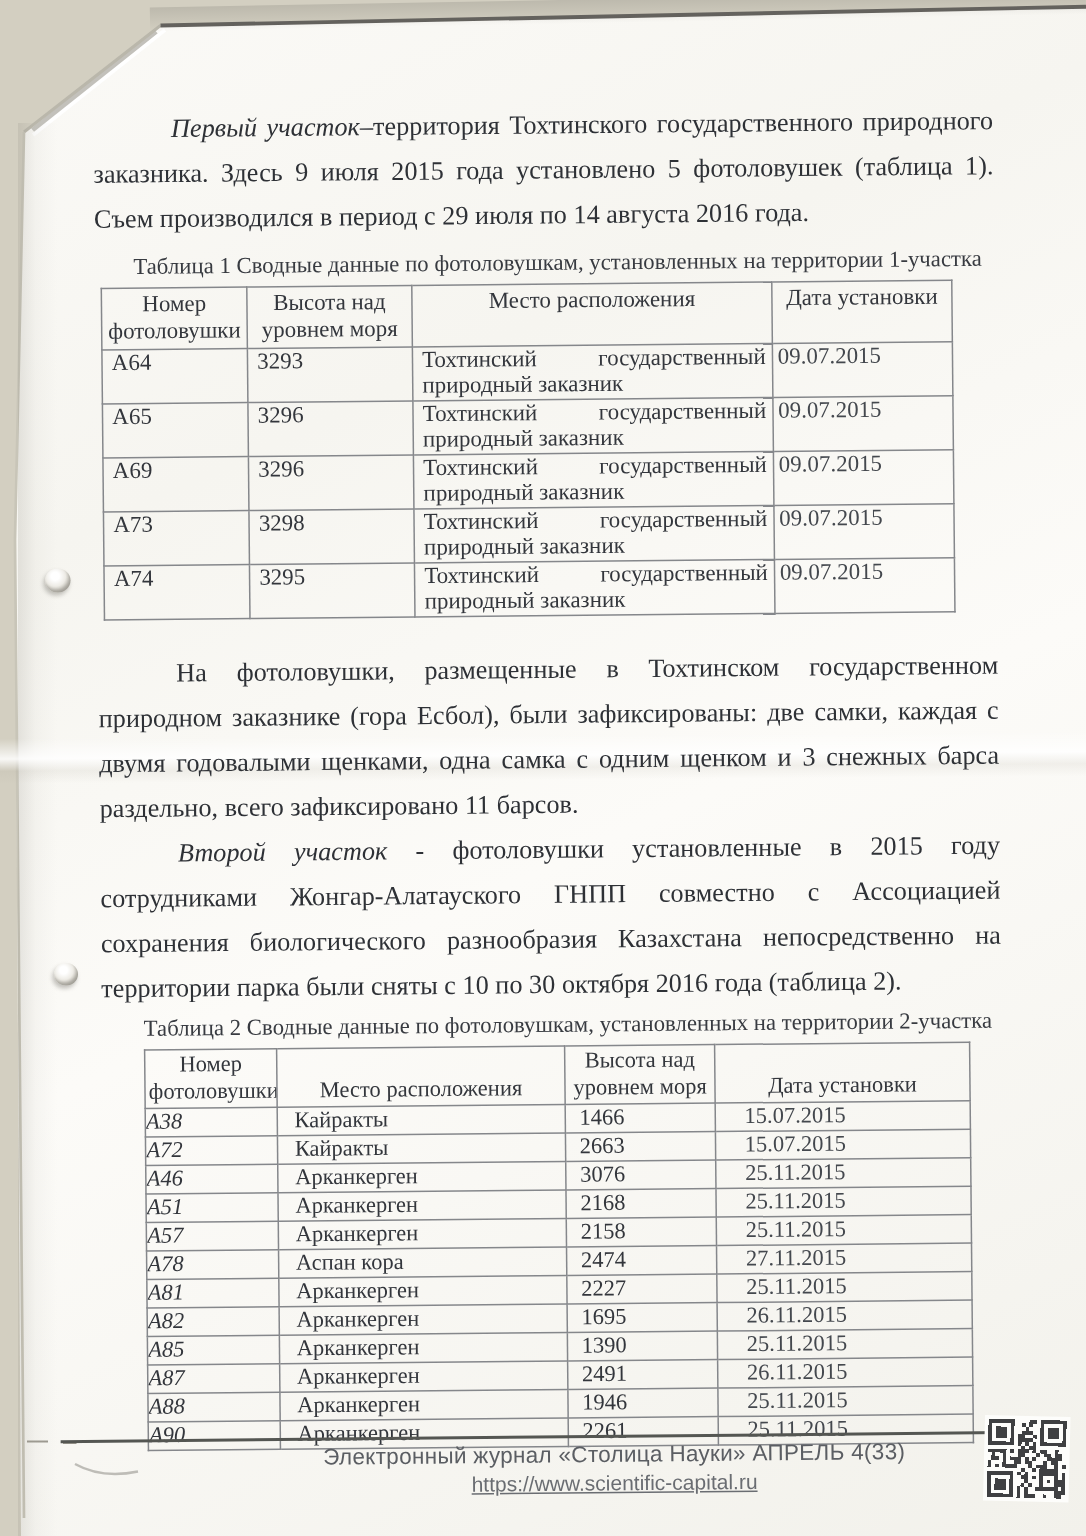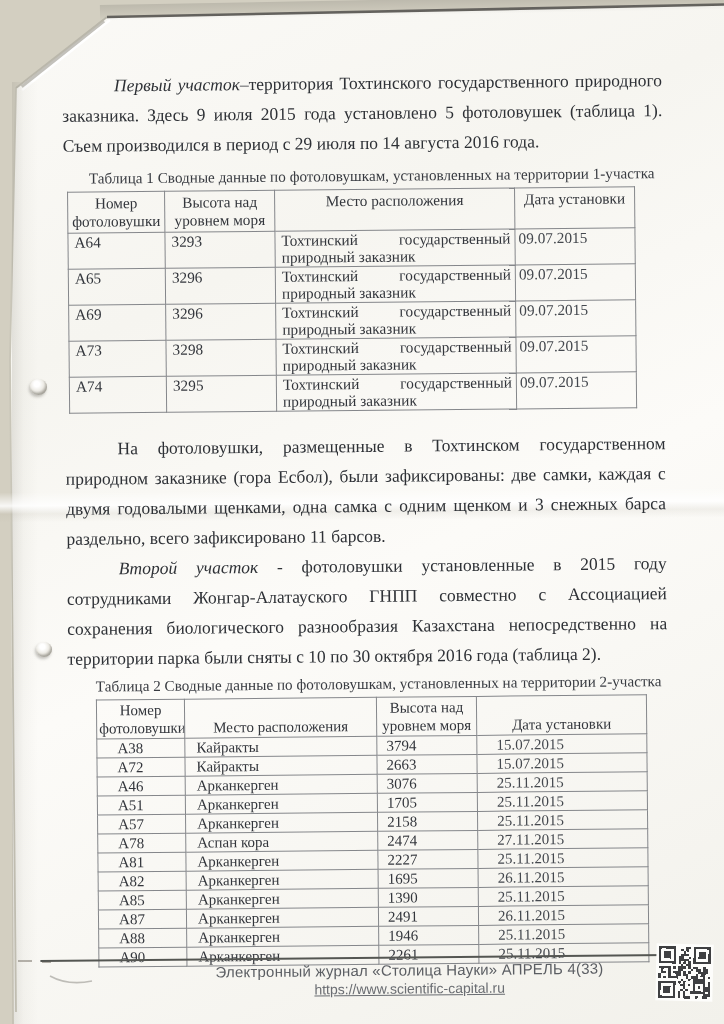--- a/index.html
+++ b/index.html
@@ -67,21 +67,21 @@
   .t1 th{vertical-align:top;text-align:center;line-height:18px;padding:2px 2px;}
   .t1 td{vertical-align:top;height:33px;line-height:16.5px;padding:1px 2px 1px 6px;}
   .t1 td.c-date{padding-left:3px;color:#44484e;}
   .t1 .loc-l1{display:flex;justify-content:space-between;padding-right:2px;}
   
   .t2{margin-left:94px;width:550px;font-size:15px;margin-top:2px;}
   .t2 th{line-height:18px;padding:1px 2px;text-align:center;}
   .t2 th.va-top{vertical-align:top;}
   .t2 th.va-bottom{vertical-align:bottom;}
   .t2 td{height:17px;line-height:16px;padding:.5px 2px;vertical-align:middle;}
-  .t2 td.c-num{padding-left:20px;}
+  .t2 td.c-num{padding-left:0;font-style:italic;}
   .t2 td.c-loc{padding-left:11px;}
   .t2 td.c-alt{padding-left:9px;}
   .t2 td.c-date{padding-left:19px;color:#44484e;}
 
   .footer-line{
     position:absolute;top:957px;left:36px;width:628px;height:2px;
     background:var(--footer-divider,#545652);
     box-shadow:0 2px 1px -1px rgba(62,128,128,.55);
   }
   .footer{
@@ -241,39 +241,39 @@
             </th>
             <th class="va-bottom">
               <div>Дата установки</div>
             </th>
           </tr>
         </thead>
       <tbody id="t2body">
           <tr>
             <td class="c-num">А38</td>
             <td class="c-loc">Кайракты</td>
-            <td class="c-alt">3794</td>
+            <td class="c-alt">1466</td>
             <td class="c-date">15.07.2015</td>
           </tr>
           <tr>
             <td class="c-num">А72</td>
             <td class="c-loc">Кайракты</td>
             <td class="c-alt">2663</td>
             <td class="c-date">15.07.2015</td>
           </tr>
           <tr>
             <td class="c-num">А46</td>
             <td class="c-loc">Арканкерген</td>
             <td class="c-alt">3076</td>
             <td class="c-date">25.11.2015</td>
           </tr>
           <tr>
             <td class="c-num">А51</td>
             <td class="c-loc">Арканкерген</td>
-            <td class="c-alt">1705</td>
+            <td class="c-alt">2168</td>
             <td class="c-date">25.11.2015</td>
           </tr>
           <tr>
             <td class="c-num">А57</td>
             <td class="c-loc">Арканкерген</td>
             <td class="c-alt">2158</td>
             <td class="c-date">25.11.2015</td>
           </tr>
           <tr>
             <td class="c-num">А78</td>

